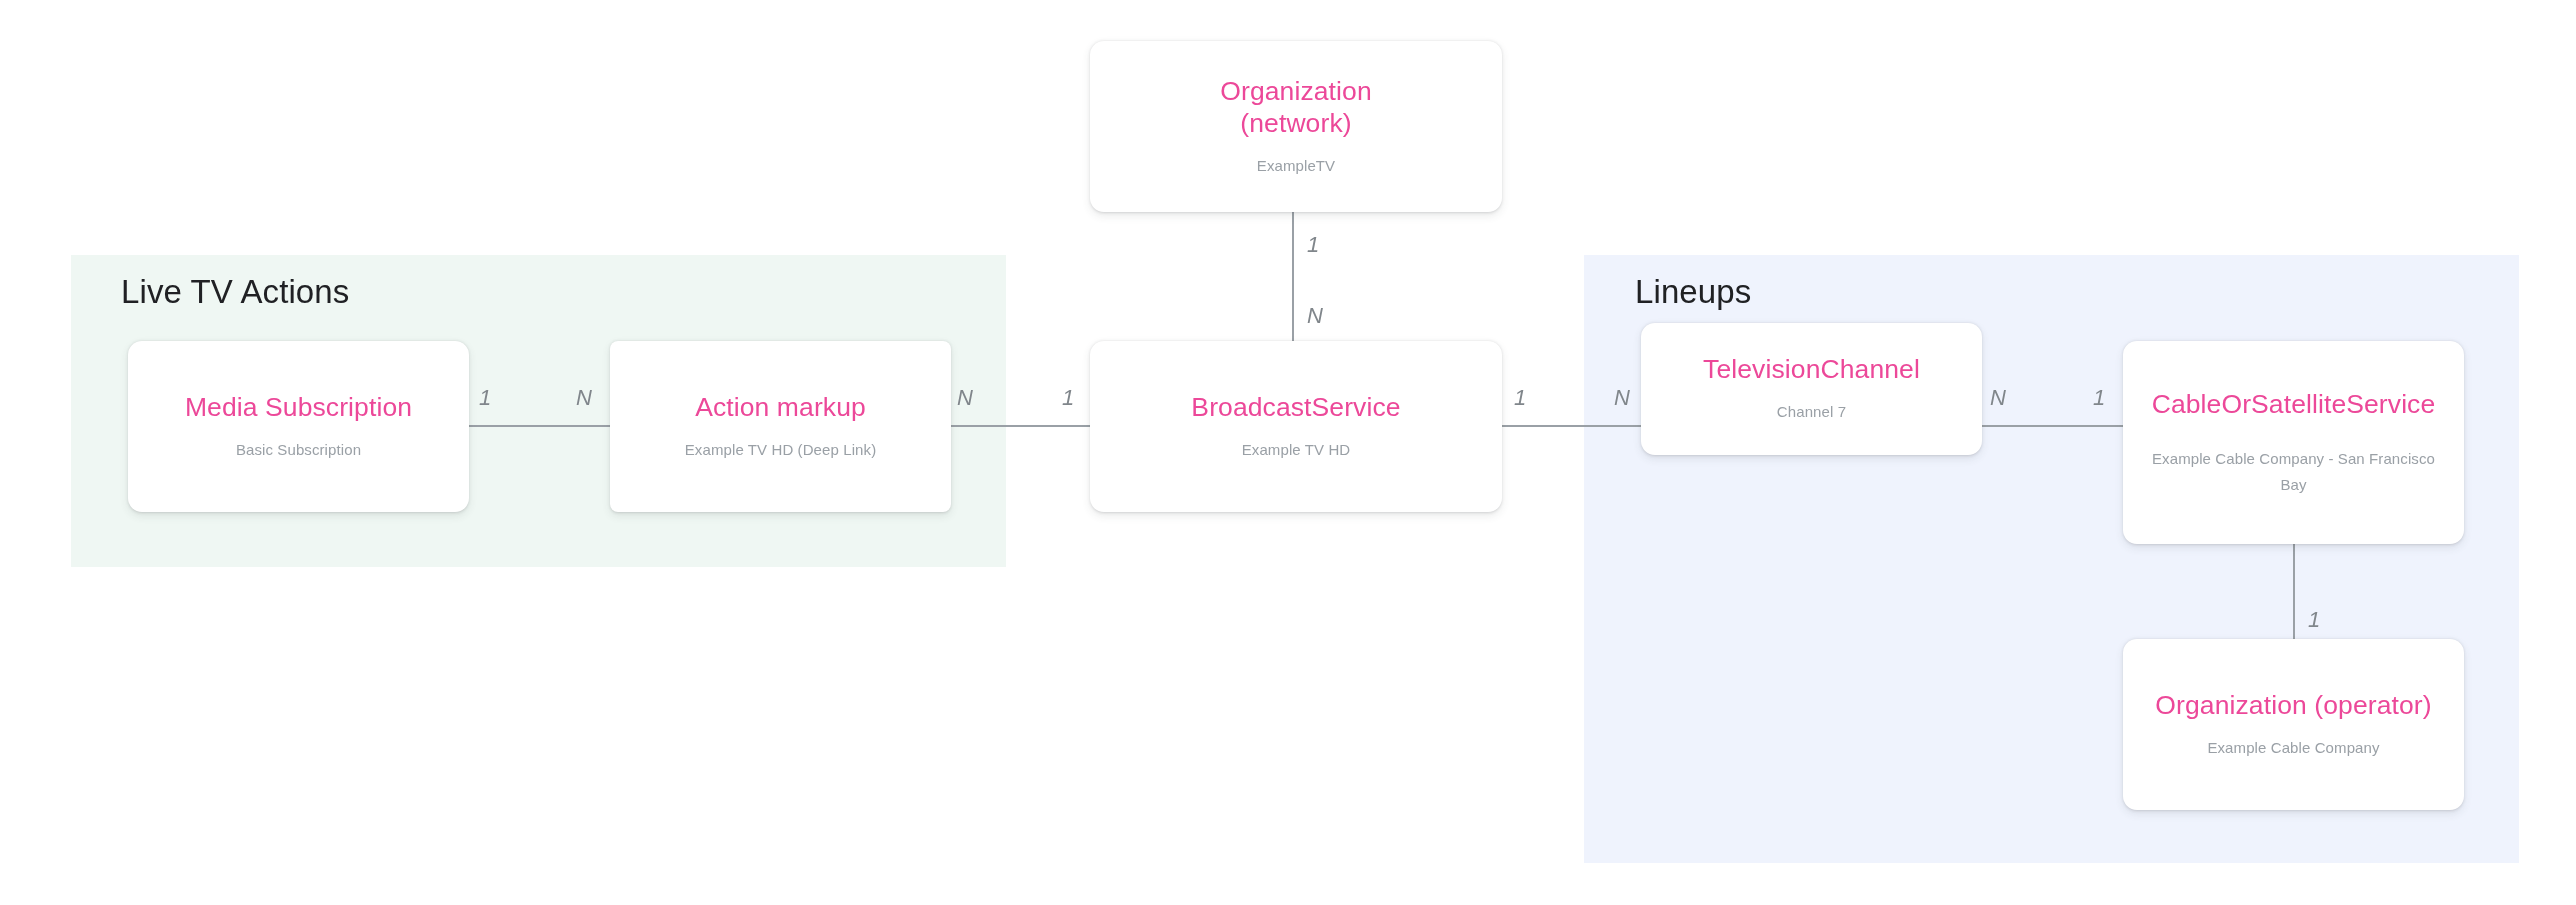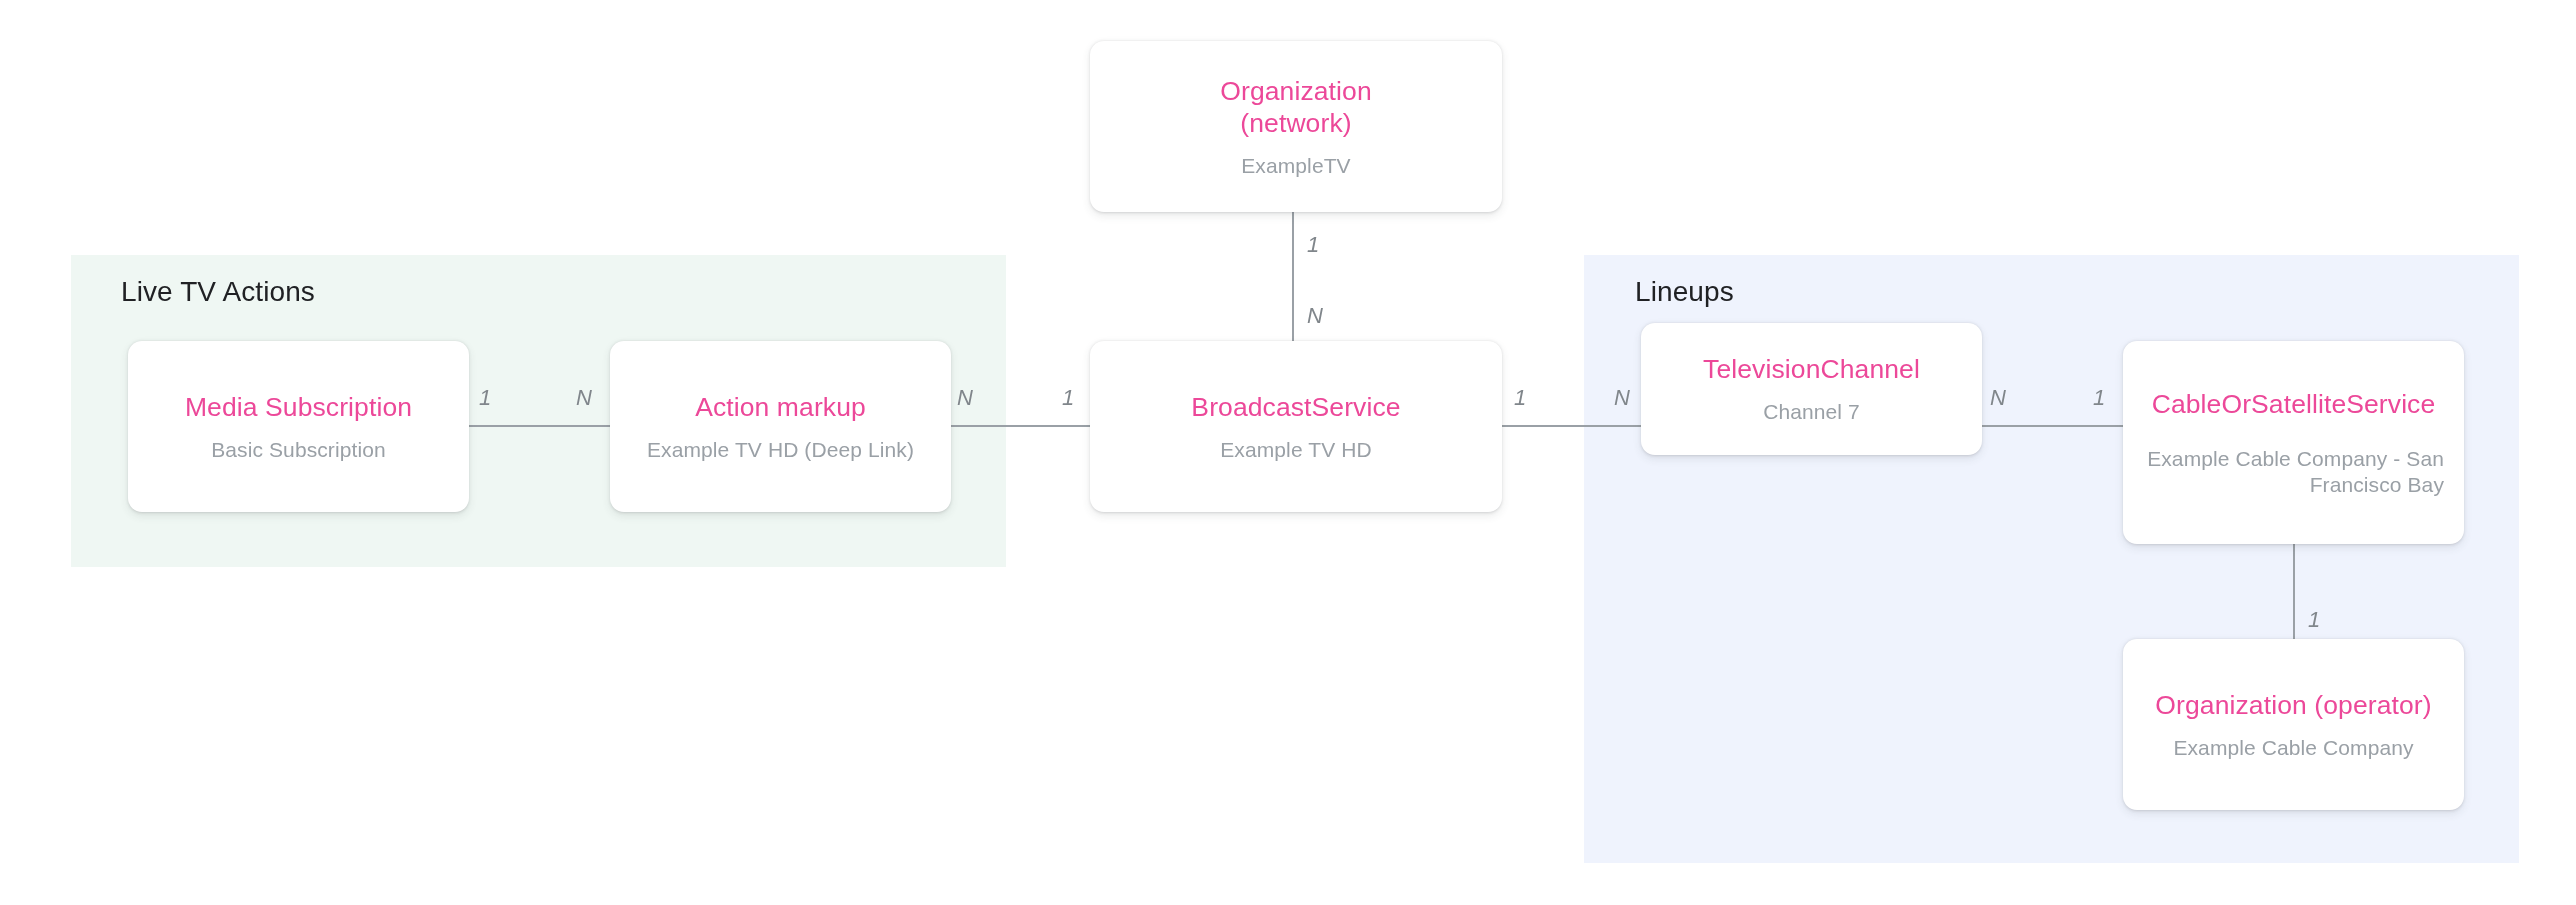--- a/index.html
+++ b/index.html
@@ -20,21 +20,21 @@
     overflow: hidden;
   }
 
   
   .panel {
     position: absolute;
     box-sizing: border-box;
   }
   .panel-title {
     position: absolute;
-    font-size: 28px;
+    font-size: 33px;
     line-height: 30px;
     color: #202124;
     letter-spacing: 0.1px;
     white-space: nowrap;
   }
 
   
   .edge-line {
     position: absolute;
     background: #9aa0a6;
@@ -68,24 +68,24 @@
   .node-title {
     font-size: 26.5px;
     line-height: 32px;
     color: #ec4899;
     text-align: center;
     letter-spacing: 0.1px;
     white-space: nowrap;
   }
   .node-sub {
     margin-top: 14px;
-    font-size: 21px;
+    font-size: 15px;
     line-height: 26px;
     color: #9aa0a6;
-    text-align: right;
+    text-align: center;
     letter-spacing: 0.1px;
   }
 </style>
 </head>
 <body>
 
 <div id="canvas">
 
   <div class="panel" style="left:71px; top:255px; width:935px; height:312px; background:#eff7f3;"></div>
   <div class="panel-title" style="left:121px; top:277px;">Live TV Actions</div>
@@ -123,21 +123,21 @@
       <span>(network)</span>
     </div>
     <div class="node-sub">ExampleTV</div>
   </div>
 
   <div class="node" style="left:128px; top:341px; width:341px; height:171px;">
     <div class="node-title">Media Subscription</div>
     <div class="node-sub">Basic Subscription</div>
   </div>
 
-  <div class="node" style="left:610px; top:341px; width:341px; height:171px;">
+  <div class="node" style="left:610px; top:341px; width:341px; height:171px;border-radius:8px;">
     <div class="node-title">Action markup</div>
     <div class="node-sub">Example TV HD (Deep Link)</div>
   </div>
 
   <div class="node" style="left:1090px; top:341px; width:412px; height:171px;">
     <div class="node-title">BroadcastService</div>
     <div class="node-sub">Example TV HD</div>
   </div>
 
   <div class="node" style="left:1641px; top:323px; width:341px; height:132px;">

